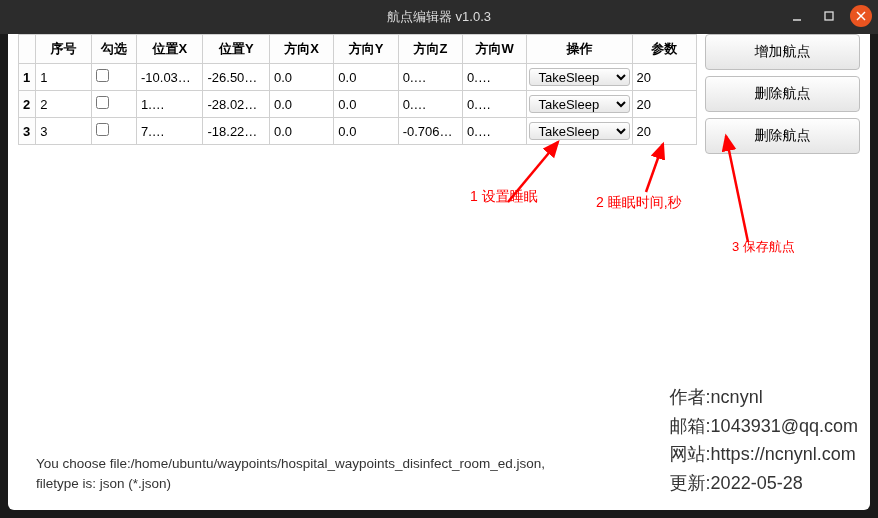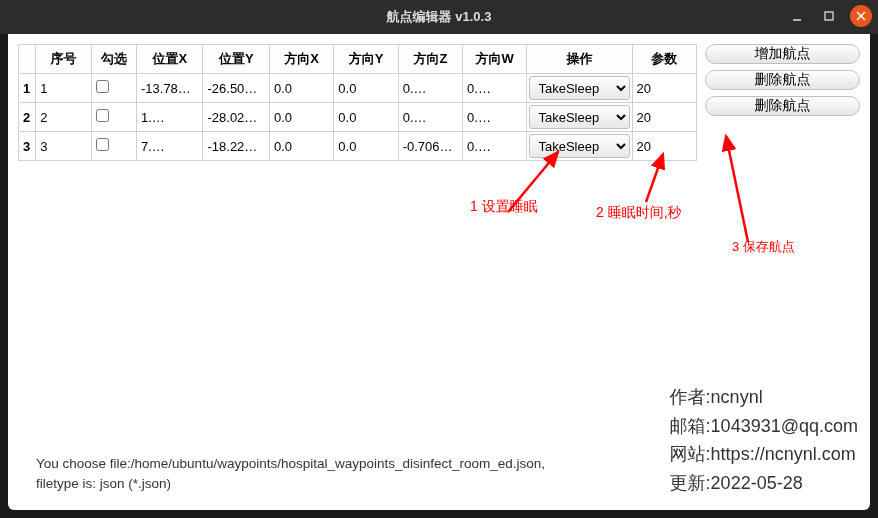--- a/index.html
+++ b/index.html
@@ -13,21 +13,21 @@
     position: relative;
   }
   .titlebar {
     background: #2c2c2c;
     color: #ddd;
     height: 34px;
     display: flex;
     align-items: center;
     justify-content: center;
     position: relative;
-    font-weight: 700;
+    font-weight: 400;
   }
   .titlebar .controls {
     position: absolute;
     right: 6px;
     top: 5px;
     display: flex;
     gap: 10px;
     align-items: center;
   }
   .ctrl {
@@ -42,28 +42,28 @@
   .ctrl.close { background: #e95420; border-radius: 50%; }
   .window-body {
     background: #fff;
     width: 862px;
     height: 476px;
     margin: 0 8px 8px 8px;
     position: relative;
     border-radius: 0 0 6px 6px;
     overflow: hidden;
   }
-  .content { display: flex; padding: 10px 10px 0 10px; height: 100%; gap: 8px; }
+  .content { display: flex; padding: 0 10px 0 10px; height: 100%; gap: 8px; }
   .left-pane { flex: 1; display: flex; flex-direction: column; }
   .right-pane { width: 155px; display: flex; flex-direction: column; gap: 6px; }
   .action-btn {
-    height: 20px;
+    height: 36px;
     background: linear-gradient(#fefefe,#e6e6e6);
     border: 1px solid #bfbfbf;
-    border-radius: 16px;
+    border-radius: 4px;
     font-size: 14px;
     cursor: pointer;
   }
   table.grid { border-collapse: collapse; width: 100%; table-layout: fixed; }
   .grid th, .grid td {
     border: 1px solid #d0d0d0;
     padding: 5px 4px;
     font-size: 13px;
     text-align: left;
     white-space: nowrap;
@@ -74,21 +74,21 @@
   .grid th {
     background: #fdfdfd;
     font-weight: 600;
     text-align: center;
   }
   .rownum-col { width: 14px; background:#fdfdfd !important; text-align:center; font-weight:600;}
   .chk-cell { text-align: center; }
   .chk-cell input { margin: 0; }
   .combo {
     width: 100%;
-    height: 24px;
+    height: 18px;
     background: linear-gradient(#fefefe,#e8e8e8);
     border: 1px solid #bfbfbf;
     border-radius: 3px;
     font-size: 13px;
     padding: 0 4px;
   }
   .table-container {
     flex: 1;
     position: relative;
     overflow: hidden;
@@ -174,21 +174,21 @@
               <th>方向W</th>
               <th>操作</th>
               <th>参数</th>
             </tr>
           </thead>
           <tbody id="tbody">
               <tr>
                 <td class="rownum-col">1</td>
                 <td>1</td>
                 <td class="chk-cell"><input type="checkbox" style=""></td>
-                <td>-13.78…</td>
+                <td>-10.03…</td>
                 <td>-26.50…</td>
                 <td>0.0</td>
                 <td>0.0</td>
                 <td>0.…</td>
                 <td>0.…</td>
                 <td style="padding:2px"><select class="combo"><option>TakeSleep</option></select></td>
                 <td>20</td>
               </tr>
               <tr>
                 <td class="rownum-col">2</td>

